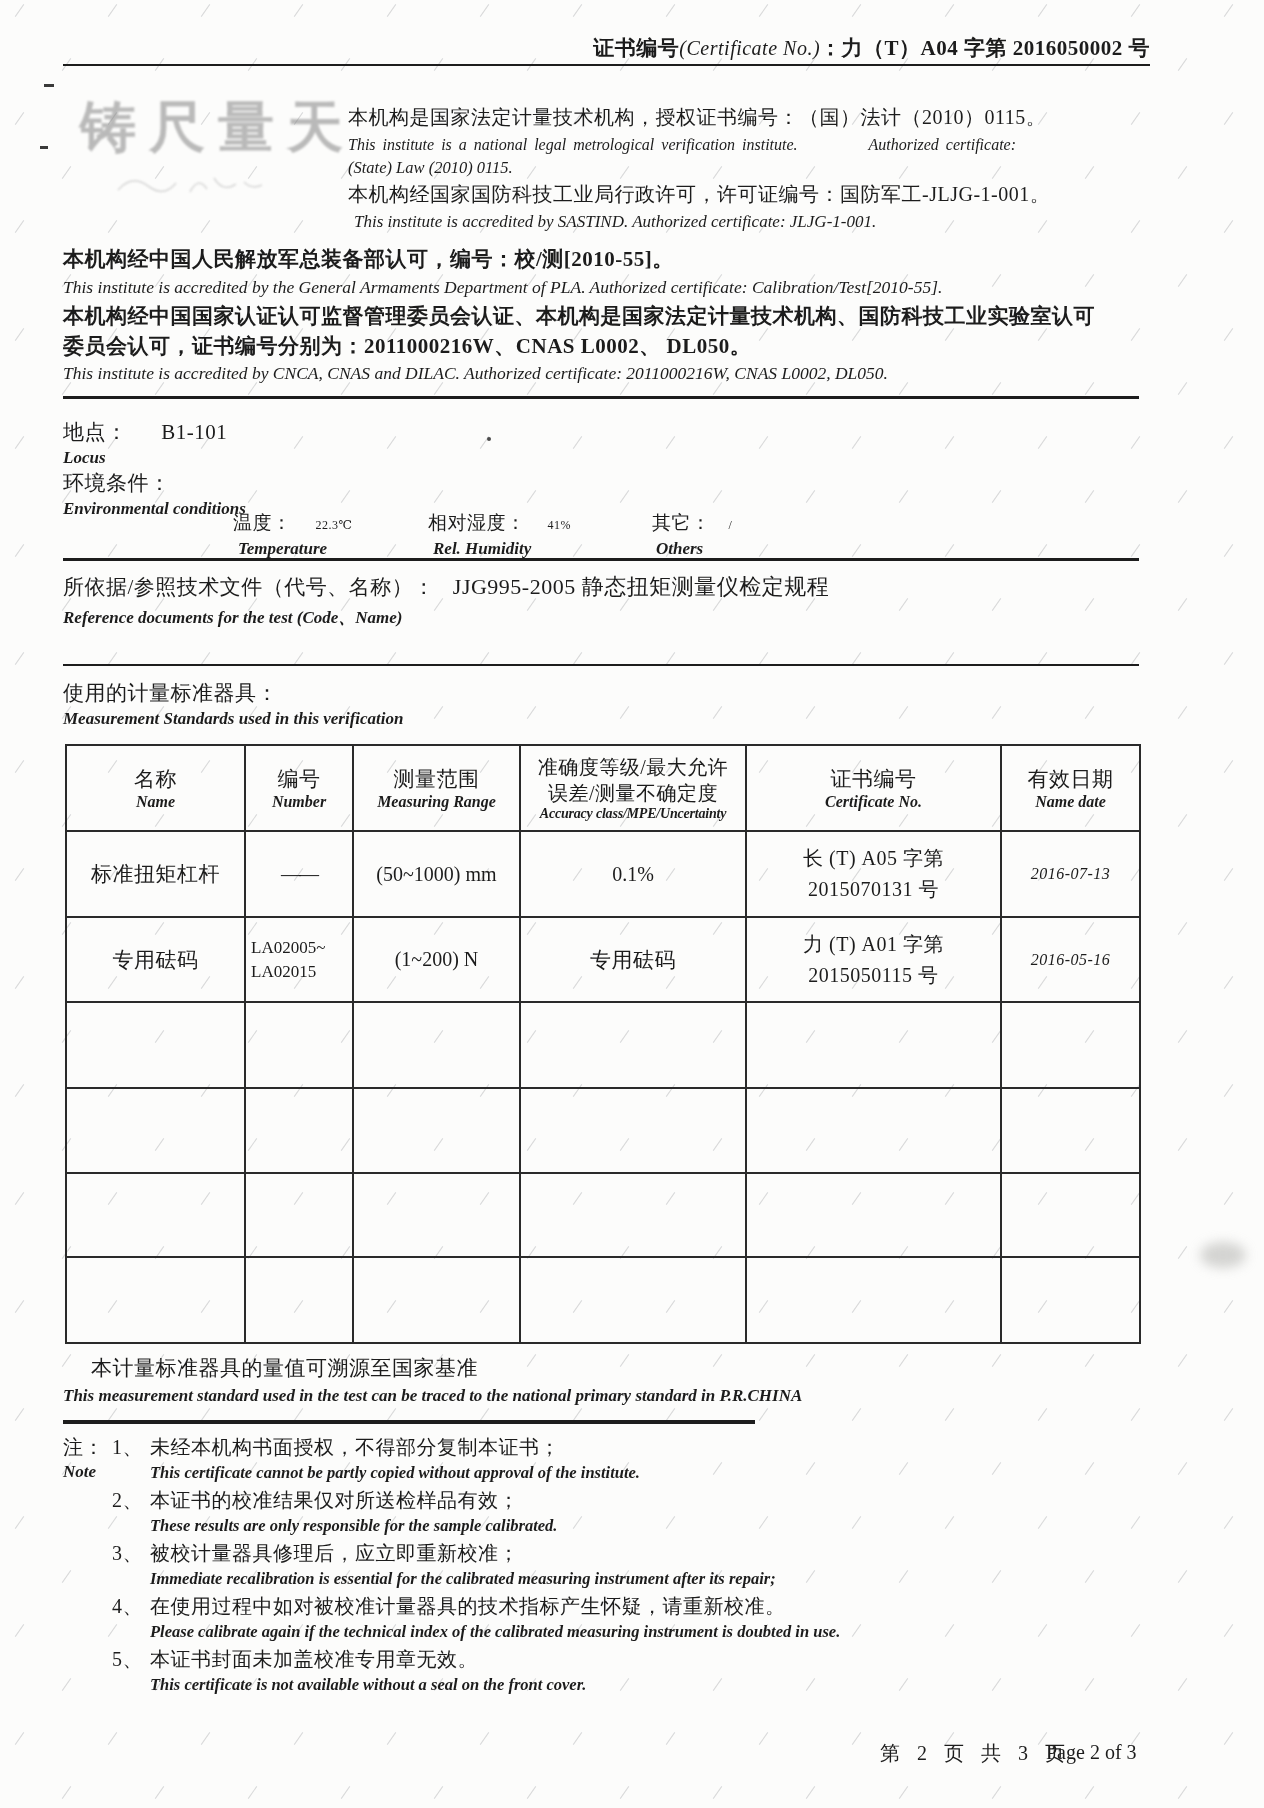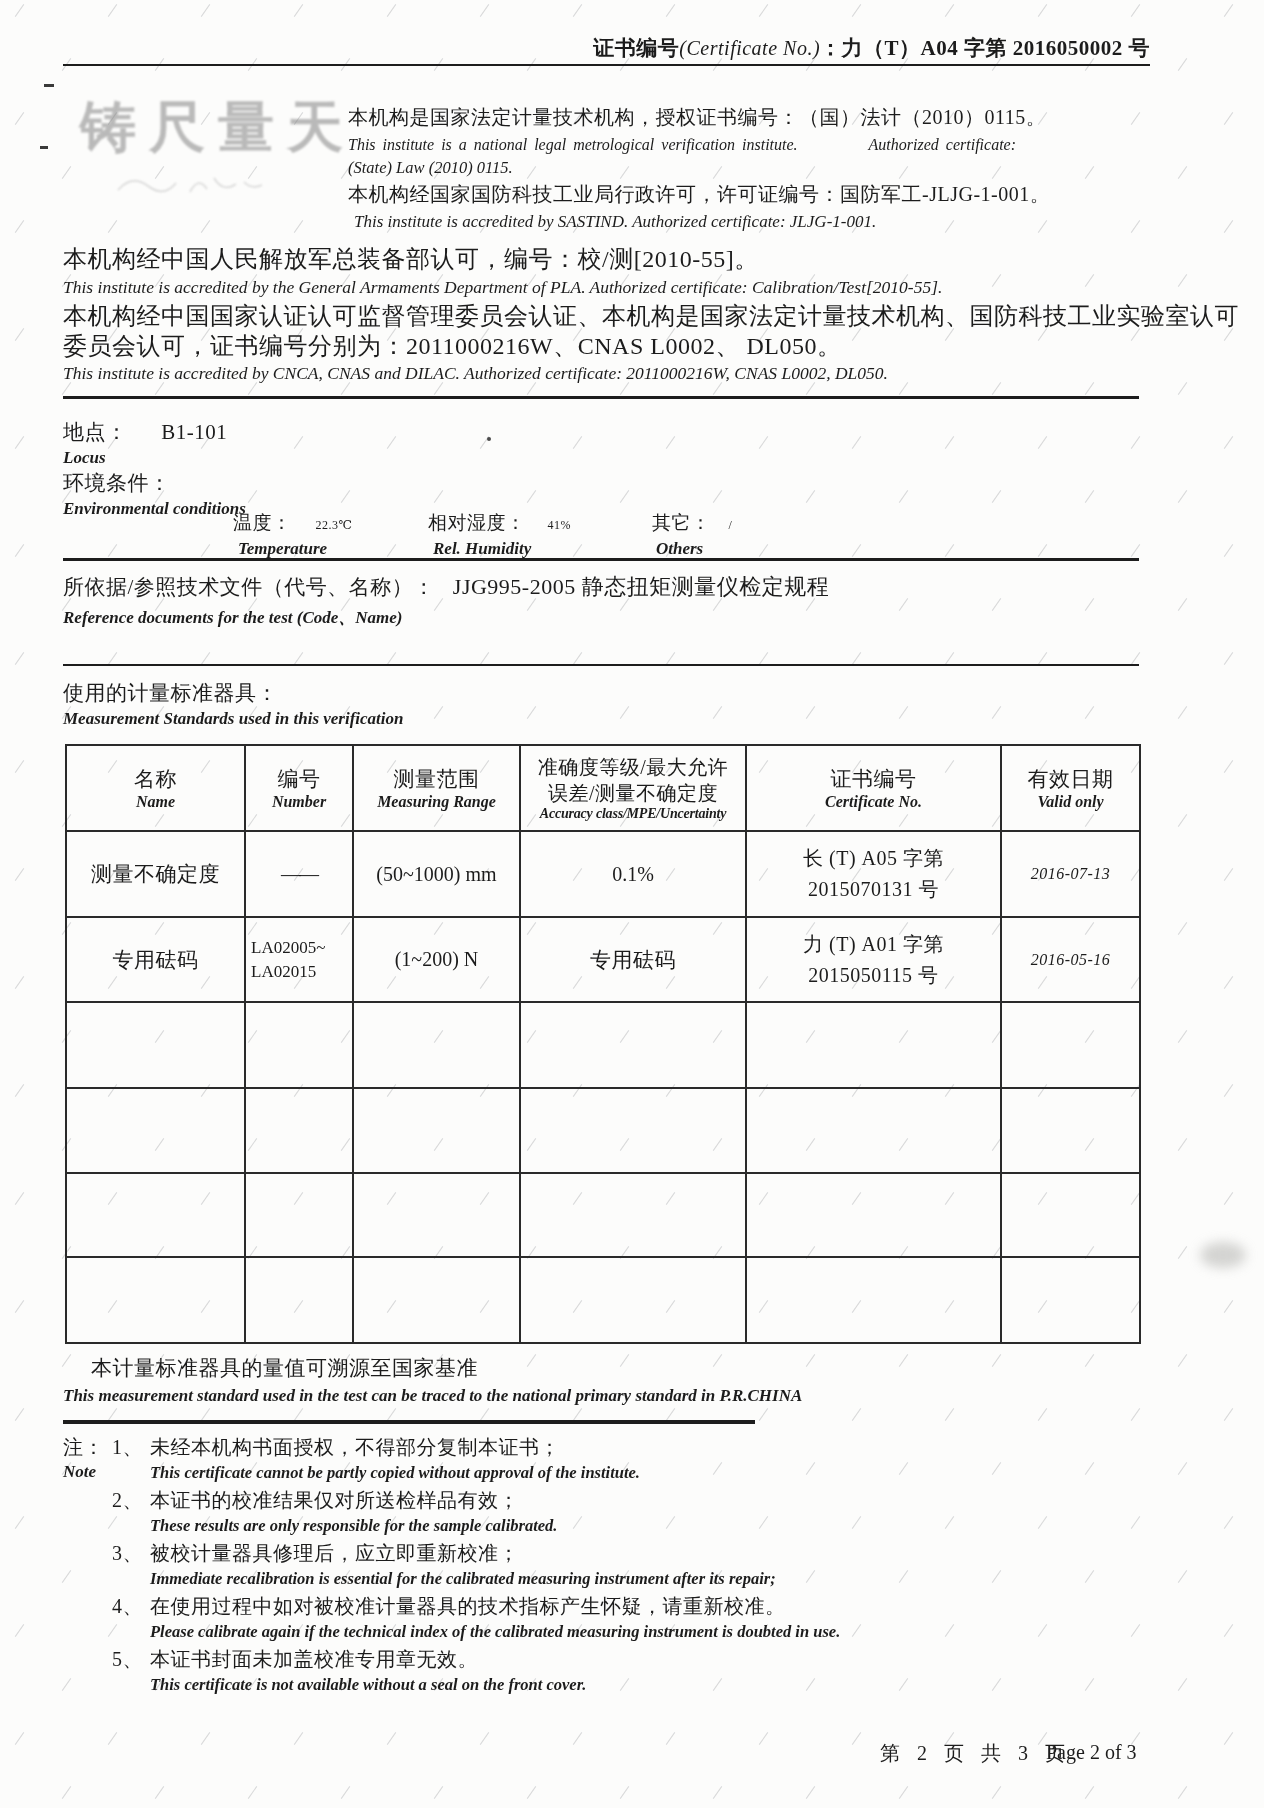--- a/index.html
+++ b/index.html
@@ -24,21 +24,21 @@
   .stamp-sub{position:absolute;left:30px;top:80px;opacity:0.8;}
   
   .inst{position:absolute;left:348px;top:103px;width:668px;}
   .inst .c1{font-size:20px;line-height:29px;white-space:nowrap;}
   .inst .e1{display:flex;justify-content:space-between;font-size:16px;line-height:25px;word-spacing:3px;}
   .inst .e2{font-size:16.5px;line-height:22px;}
   .inst .c2{font-size:20px;line-height:30px;white-space:nowrap;}
   .inst .e3{font-size:17px;line-height:26px;padding-left:6px;}
   
   .accr{position:absolute;left:63px;top:244px;width:1085px;}
-  .accr .c{font-size:24px;line-height:30px;white-space:nowrap;}
+  .accr .c{font-size:21px;line-height:30px;white-space:nowrap;font-weight:bold;}
   .accr .e{font-size:17.5px;line-height:27px;white-space:nowrap;}
   
   .locus{position:absolute;left:63px;top:418px;}
   .locus .c{font-size:21px;line-height:28px;}
   .locus .e{font-size:17px;line-height:23px;}
   .envrow .c{font-size:19px;white-space:nowrap;}
   .envrow .v{font-size:12px;}
   .enve{font-size:17px;}
   
   .refc{position:absolute;left:63px;top:572px;white-space:nowrap;font-size:21px;line-height:30px;}
@@ -650,25 +650,25 @@
         <div class="cn" style="font-size:20px;line-height:26px;">准确度等级/最大允许</div>
         <div class="cn" style="font-size:20px;line-height:26px;">误差/测量不确定度</div>
         <div class="hden small en">Accuracy class/MPE/Uncertainty</div>
       </td>
       <td>
         <div class="cn">证书编号</div>
         <div class="hden en">Certificate No.</div>
       </td>
       <td>
         <div class="cn">有效日期</div>
-        <div class="hden en">Valid only</div>
+        <div class="hden en">Name date</div>
       </td>
     </tr>
     <tr style="height:86px;">
-      <td class="cellcn cn">测量不确定度</td>
+      <td class="cellcn cn">标准扭矩杠杆</td>
       <td class="dash-cell">——</td>
       <td class="cellnum">(50~1000) mm</td>
       <td class="cellnum">0.1%</td>
       <td>
         <div class="certtwo cn">长 (T) A05 字第</div>
         <div class="certtwo cn">2015070131 号</div>
       </td>
       <td class="celldate">2016-07-13</td>
     </tr>
     <tr style="height:85px;">

